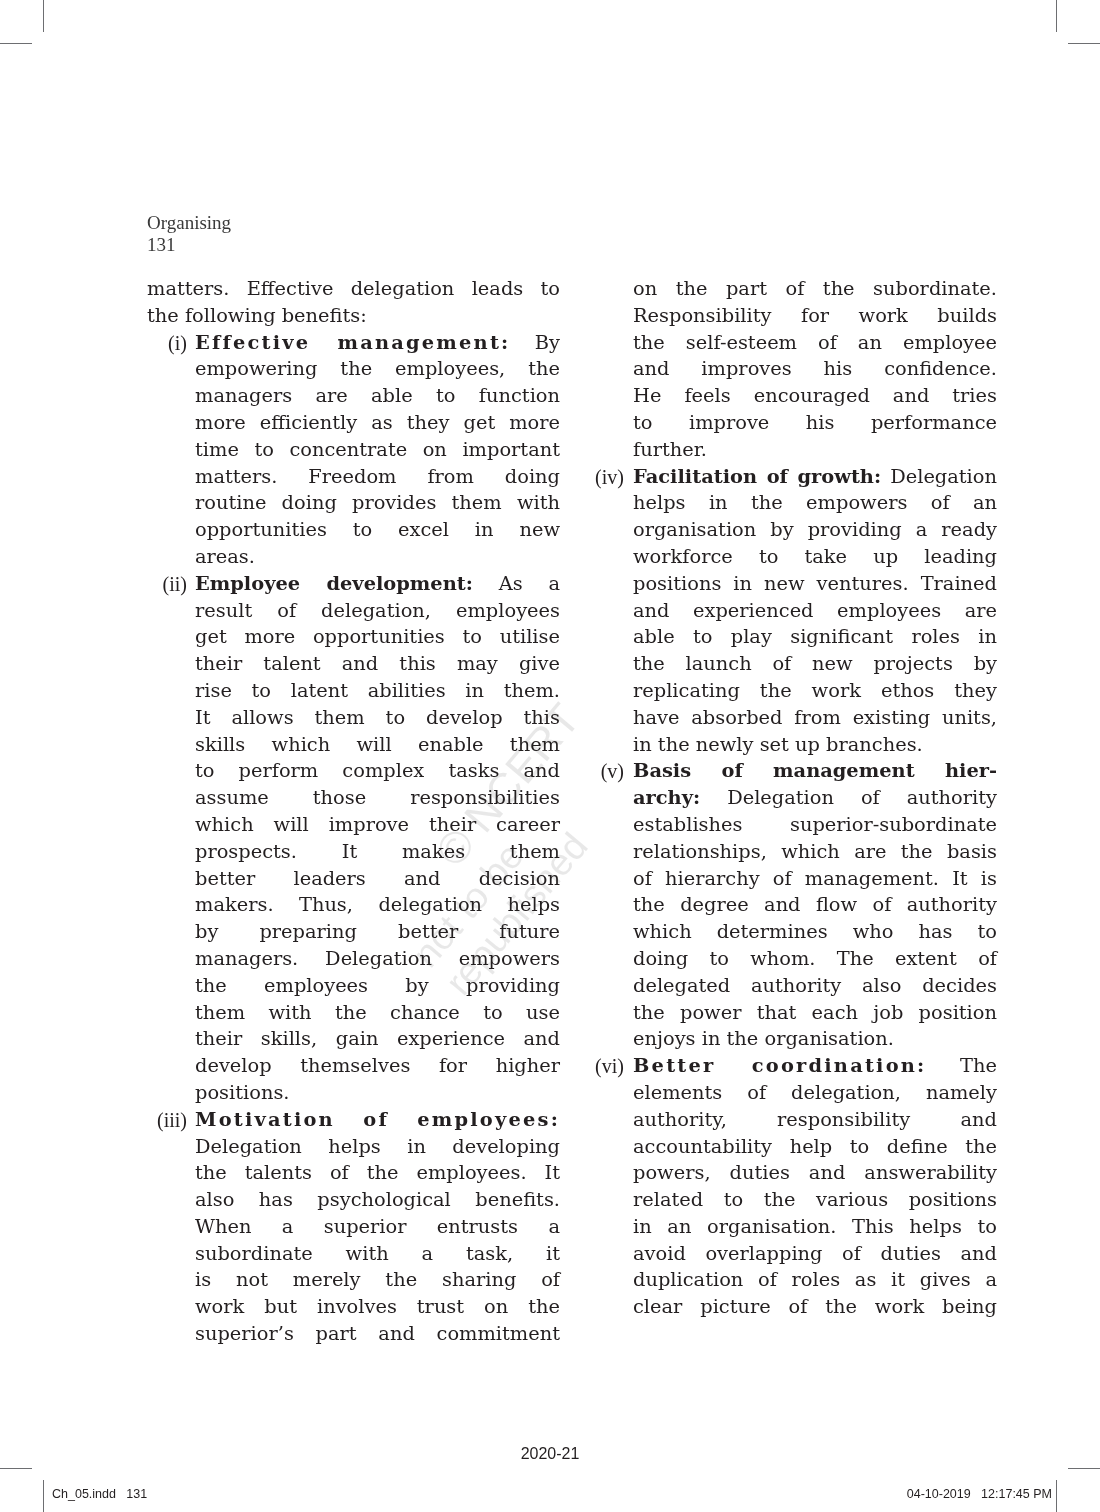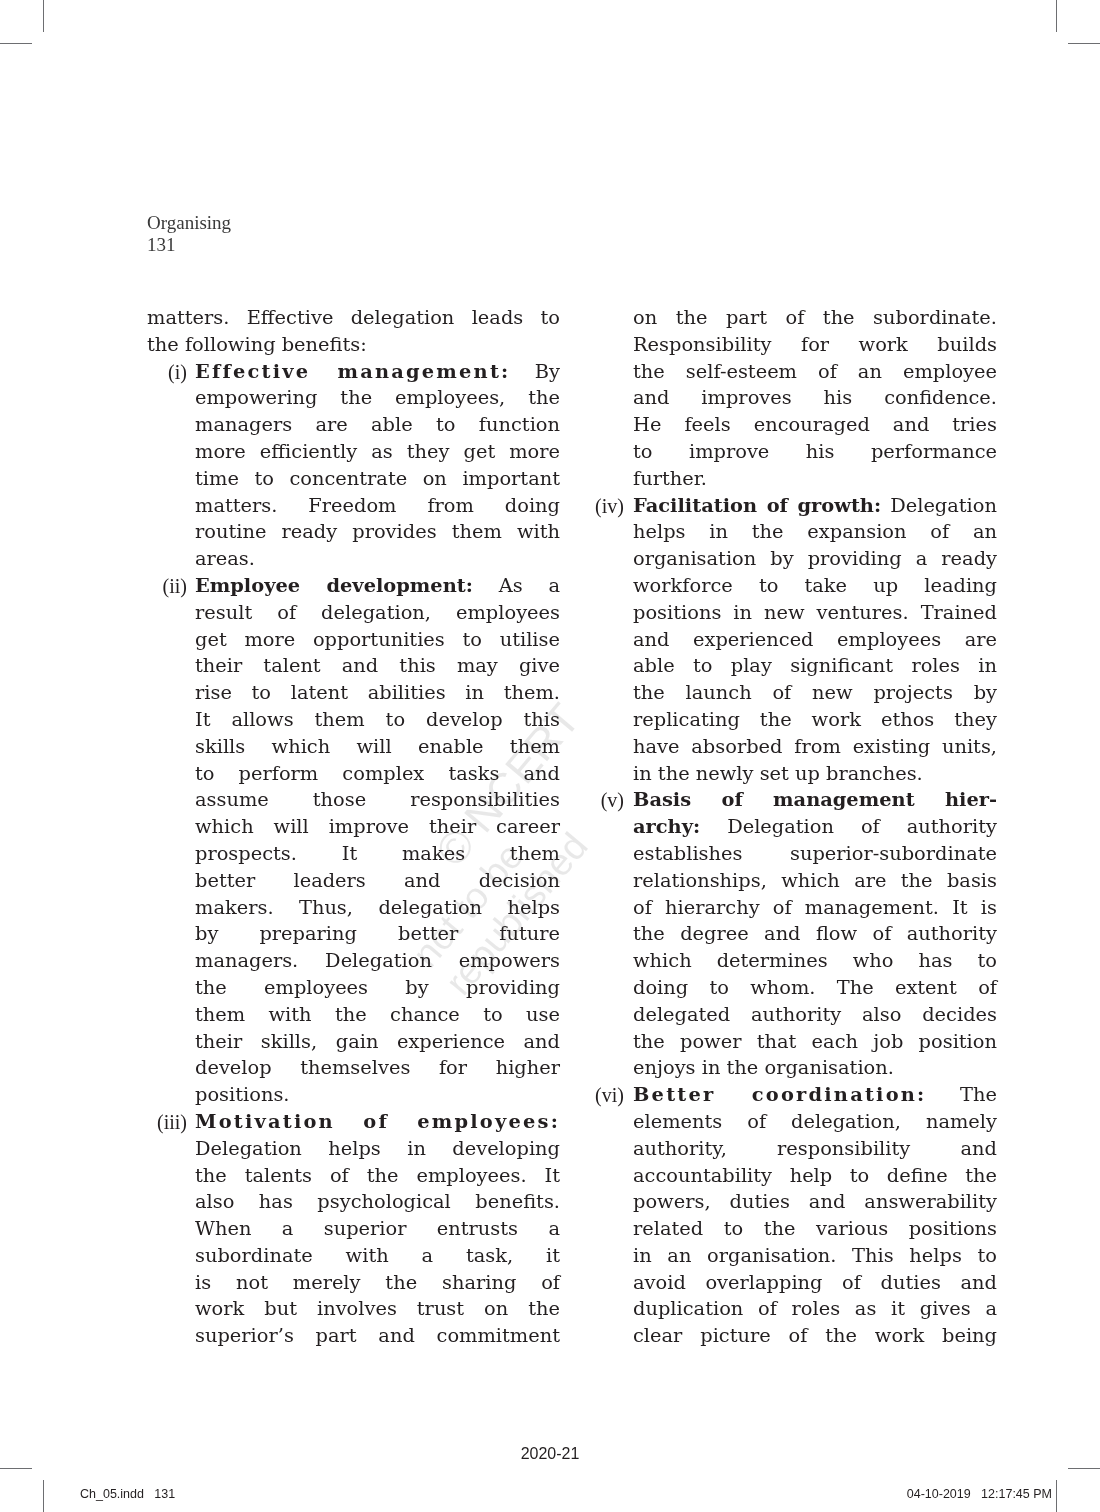--- a/index.html
+++ b/index.html
@@ -15,21 +15,20 @@
       position: absolute; top: 212px; left: 147px; right: 103px;
       display: flex; justify-content: space-between;
       font-family: "Liberation Serif", serif; font-size: 19px; color: #3a3a3a; flex-direction: column;
     }
 
     .col {
       position: absolute; top: 276px;
       font-family: "DejaVu Serif", serif; font-size: 19.4px;
       line-height: 26.8px; color: #231f20;
       text-align: justify;
-      margin-top: 29px;
     }
     .col.left { left: 147px; width: 413px; }
     .col.right { left: 592px; width: 405px; }
 
     .line { display: block; white-space: nowrap; text-align: justify; text-align-last: justify; height: 26.8px; }
     .line.last { text-align-last: left; }
     .indent { padding-left: 48px; }
     .right .indent { padding-left: 41px; }
 
     .item-row { position: relative; }
@@ -52,21 +51,21 @@
     .watermark .wm2 { position: absolute; left: 40px; top: 170px; font-size: 38px; transform: rotate(-50deg); }
 
     .footer-year {
       position: absolute; top: 1445px; left: 0; width: 1100px; text-align: center;
       font-family: "Liberation Sans", sans-serif; font-size: 16px; color: #231f20;
     }
     .slug {
       position: absolute; top: 1487px; font-family: "Liberation Sans", sans-serif;
       font-size: 12.5px; color: #231f20;
     }
-    .slug.l { left: 80px; }
+    .slug.l { left: 52px; }
     .slug.r { right: 48px; }
   </style>
 </head>
 <body>
 
 <div class="crop v" style="left:43px; top:0; height:32px;"></div>
 <div class="crop h" style="left:0; top:43px; width:32px;"></div>
 <div class="crop v" style="left:1056px; top:0; height:32px;"></div>
 <div class="crop h" style="left:1068px; top:43px; width:32px;"></div>
 <div class="crop h" style="left:0; top:1468px; width:32px;"></div>
@@ -89,21 +88,22 @@
   <span class="line last">the following benefits:</span>
 
   <div class="item-row">
     <span class="num">(i)</span>
     <span class="line indent"><b class="hd wide">Effective management:</b> <span>By</span></span>
     <span class="line indent">empowering the employees, the</span>
     <span class="line indent">managers are able to function</span>
     <span class="line indent">more efficiently as they get more</span>
     <span class="line indent">time to concentrate on important</span>
     <span class="line indent">matters. Freedom from doing</span>
-    <span class="line indent">routine ready provides them with</span>
+    <span class="line indent">routine doing provides them with</span>
+    <span class="line indent">opportunities to excel in new</span>
     <span class="line indent last">areas.</span>
   </div>
 
   <div class="item-row">
     <span class="num">(ii)</span>
     <span class="line indent"><b class="hd">Employee development:</b> <span>As a</span></span>
     <span class="line indent">result of delegation, employees</span>
     <span class="line indent">get more opportunities to utilise</span>
     <span class="line indent">their talent and this may give</span>
     <span class="line indent">rise to latent abilities in them.</span>
@@ -145,21 +145,21 @@
     <span class="line indent">the self-esteem of an employee</span>
     <span class="line indent">and improves his confidence.</span>
     <span class="line indent">He feels encouraged and tries</span>
     <span class="line indent">to improve his performance</span>
     <span class="line indent last">further.</span>
   </div>
 
   <div class="item-row">
     <span class="num">(iv)</span>
     <span class="line indent"><b class="hd">Facilitation of growth:</b> <span>Delegation</span></span>
-    <span class="line indent">helps in the expansion of an</span>
+    <span class="line indent">helps in the empowers of an</span>
     <span class="line indent">organisation by providing a ready</span>
     <span class="line indent">workforce to take up leading</span>
     <span class="line indent">positions in new ventures. Trained</span>
     <span class="line indent">and experienced employees are</span>
     <span class="line indent">able to play significant roles in</span>
     <span class="line indent">the launch of new projects by</span>
     <span class="line indent">replicating the work ethos they</span>
     <span class="line indent">have absorbed from existing units,</span>
     <span class="line indent last">in the newly set up branches.</span>
   </div>

